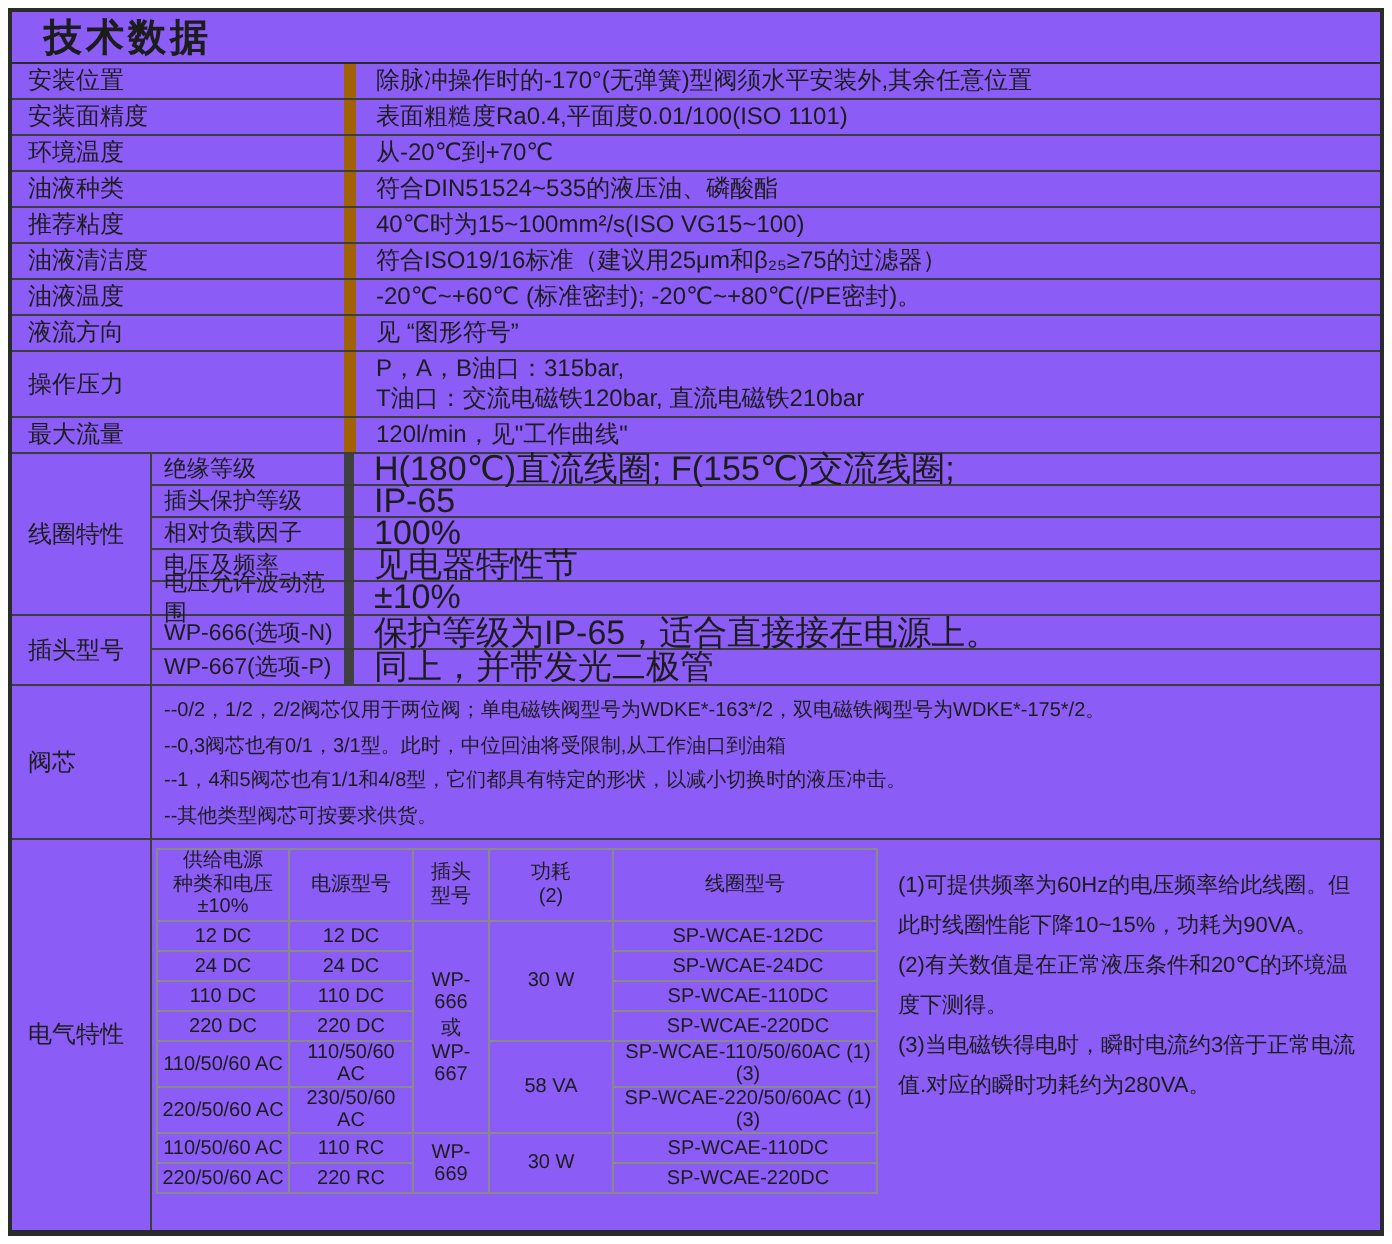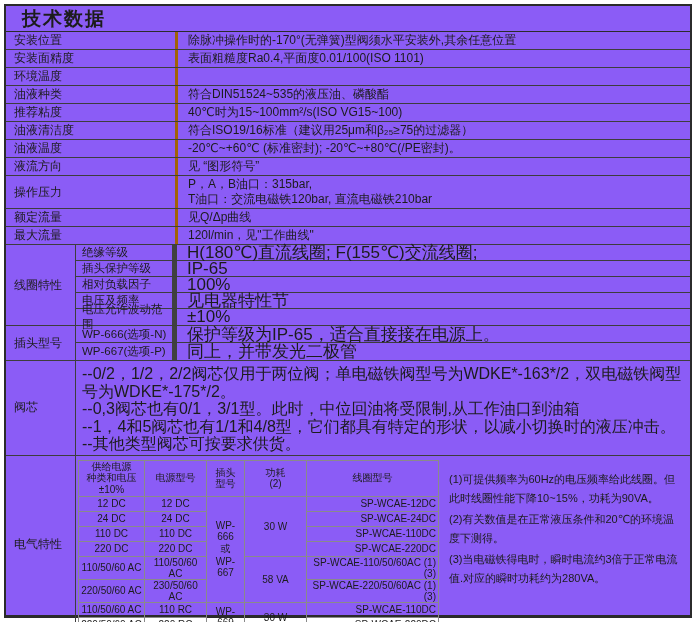--- a/index.html
+++ b/index.html
@@ -8,49 +8,49 @@
   .frame { height:100%; box-sizing:border-box; border:2px solid #2b2b2b; border-bottom-width:3px;
            display:flex; flex-direction:column; background:#8b5cf6; }
   * { box-sizing:border-box; }
 
   .title-bar { height:26px; border-bottom:1px solid #2b2b2b; display:flex; align-items:center;
                padding-left:16px; flex:0 0 auto; }
   .title-text { font-size:19px; font-weight:bold; letter-spacing:2px; }
 
   .row { display:flex; border-bottom:1px solid #3d3d3d; flex:0 0 auto; }
   .h18 { height:18px; } .h33 { height:33px; }
-  .cell-label { width:172px; min-width:172px; border-right:3px solid #a16207;
+  .cell-label { width:172px; min-width:172px; border-right:6px solid #a16207;
                 display:flex; align-items:center; padding-left:8px; font-size:12px; }
   .cell-value { flex:1; display:flex; align-items:center; padding-left:10px; font-size:12px;
                 white-space:pre-line; line-height:15px; }
 
   .group { display:flex; border-bottom:1px solid #3d3d3d; flex:0 0 auto; }
   .group-label { width:70px; min-width:70px; border-right:1px solid #3d3d3d;
                  display:flex; align-items:center; padding-left:8px; font-size:12px; }
   .group-body { flex:1; display:flex; flex-direction:column; }
   .sub-row { display:flex; border-bottom:1px solid #3d3d3d; }
   .sub-row:last-child { border-bottom:none; }
   .h16 { height:16px; } .h17 { height:17px; }
   .sub-label { width:101px; min-width:101px; border-right:5px solid #404040;
                display:flex; align-items:center; padding-left:6px; font-size:11.5px; }
   .sub-value { flex:1; display:flex; align-items:center; padding-left:10px; font-size:17px; }
 
   .spool-body { flex:1; padding:4px 6px 2px 6px; }
-  .spool-line { font-size:16px; line-height:17.5px; }
+  .spool-line { font-size:10px; line-height:17.5px; }
 
   .elec { flex:1; border-bottom:none; }
   .elec-body { flex:1; display:flex; flex-direction:row; }
   .etable { border-collapse:collapse; margin:4px 0 0 2px; flex:0 0 auto; align-self:flex-start; }
   .etable th, .etable td { border:1px solid #8a8a8a; text-align:center; vertical-align:middle;
                            font-size:10px; font-weight:normal; padding:0 2px; white-space:pre-line; }
   .etable th { height:36px; line-height:11.5px; }
   .etable td { height:15px; }
   .col-supply { width:66px; } .col-power { width:62px; } .col-plug { width:38px; }
   .col-watt { width:62px; } .col-coil { width:132px; }
-  .etable td.coil-model { text-align:right; padding-left:5px; }
+  .etable td.coil-model { text-align:center; padding-left:5px; }
   .notes { flex:1; padding:14px 6px 0 10px; font-size:11px; line-height:19.5px; }
   .note-line { margin:0 0 1px 0; }
 </style>
 </head>
 <body>
 
 <div class="page">
   <div class="frame">
 
     <div class="title-bar">
@@ -60,20 +60,21 @@
     <div class="row h18">
       <div class="cell-label">安装位置</div>
       <div class="cell-value">除脉冲操作时的-170°(无弹簧)型阀须水平安装外,其余任意位置</div>
     </div>
     <div class="row h18">
       <div class="cell-label">安装面精度</div>
       <div class="cell-value">表面粗糙度Ra0.4,平面度0.01/100(ISO 1101)</div>
     </div>
     <div class="row h18">
       <div class="cell-label">环境温度</div>
+      <div class="cell-value">从-20℃到+70℃</div>
     </div>
     <div class="row h18">
       <div class="cell-label">油液种类</div>
       <div class="cell-value">符合DIN51524~535的液压油、磷酸酯</div>
     </div>
     <div class="row h18">
       <div class="cell-label">推荐粘度</div>
       <div class="cell-value">40℃时为15~100mm²/s(ISO VG15~100)</div>
     </div>
     <div class="row h18">
@@ -85,24 +86,20 @@
       <div class="cell-value">-20℃~+60℃ (标准密封);  -20℃~+80℃(/PE密封)。</div>
     </div>
     <div class="row h18">
       <div class="cell-label">液流方向</div>
       <div class="cell-value">见 “图形符号”</div>
     </div>
     <div class="row h33">
       <div class="cell-label">操作压力</div>
       <div class="cell-value">P，A，B油口：315bar,
 T油口：交流电磁铁120bar, 直流电磁铁210bar</div>
-    </div>
-    <div class="row h18">
-      <div class="cell-label">额定流量</div>
-      <div class="cell-value">见Q/Δp曲线</div>
     </div>
     <div class="row h18">
       <div class="cell-label">最大流量</div>
       <div class="cell-value">120l/min，见"工作曲线"</div>
     </div>
 
     <div class="group">
       <div class="group-label">线圈特性</div>
       <div class="group-body">
         <div class="sub-row h16">

